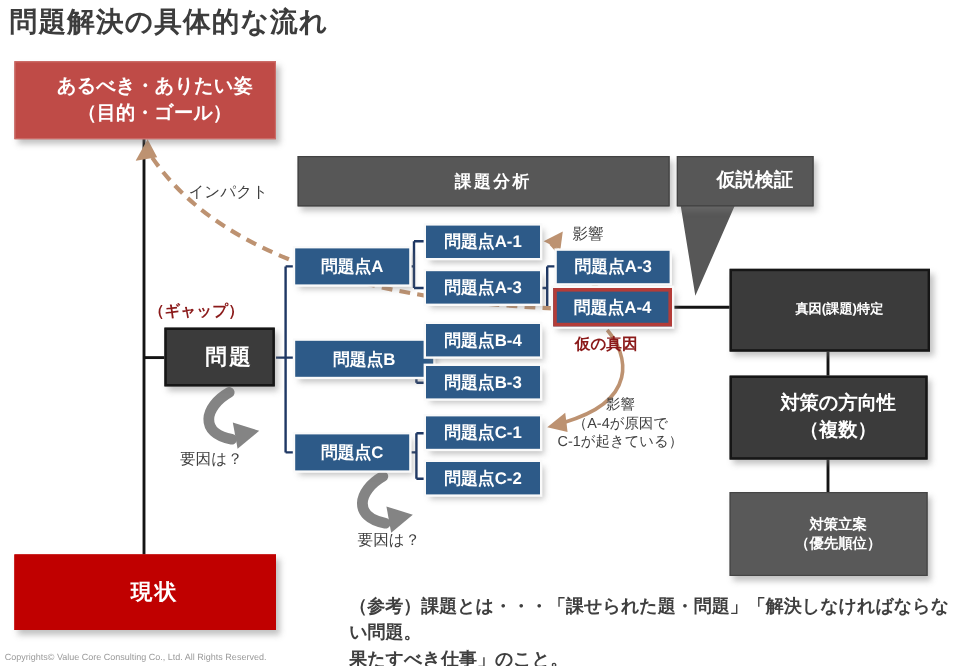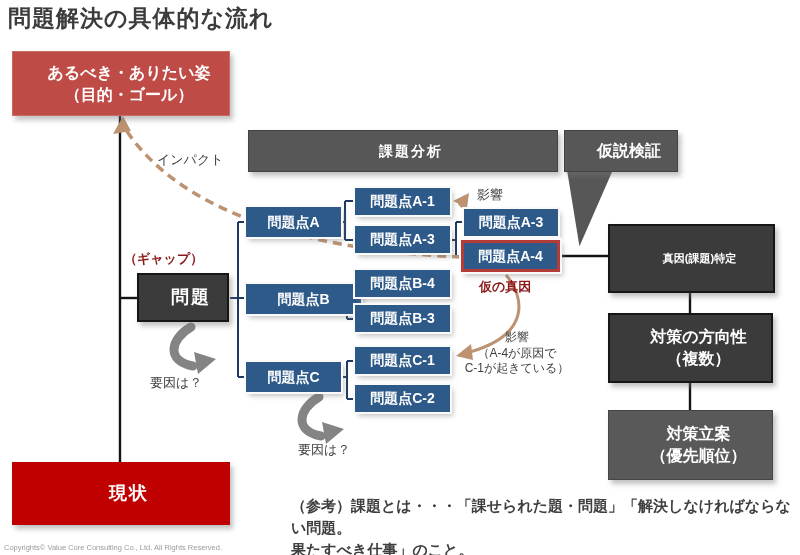--- a/index.html
+++ b/index.html
@@ -105,21 +105,21 @@
   <div class="box blue" style="left:355px;top:305px;width:95px;height:27px;">問題点B-3</div>
   <div class="box blue" style="left:246px;top:362px;width:95px;height:30px;">問題点C</div>
   <div class="box blue" style="left:355px;top:347px;width:95px;height:27px;">問題点C-1</div>
   <div class="box blue" style="left:355px;top:385px;width:95px;height:27px;">問題点C-2</div>
 
   <div class="box darker shadow" style="left:608px;top:224px;width:167px;height:69px;font-size:11px;">真因(課題)特定</div>
   <div class="box darker shadow" style="left:608px;top:313px;width:165px;height:70px;font-size:16px;">
     <span>対策の方向性</span>
     <span>（複数）</span>
   </div>
-  <div class="box shadow" style="left:608px;top:410px;width:165px;height:70px;font-size:16px;background:#595959;border:1px solid #454545;">
+  <div class="box shadow" style="left:608px;top:410px;width:165px;height:70px;font-size:12px;background:#595959;border:1px solid #454545;">
     <span>対策立案</span>
     <span>（優先順位）</span>
   </div>
 
   <div class="box brightred shadow" style="left:12px;top:462px;width:218px;height:63px;font-size:18px;letter-spacing:2px;">現状</div>
 
   <div class="lbl gray-lbl" style="left:157px;top:151px;">インパクト</div>
   <div class="lbl gray-lbl" style="left:477px;top:186px;">影響</div>
   <div class="lbl darkred" style="left:479px;top:278px;">仮の真因</div>
   <div id="influence-bottom-label" class="lbl">

